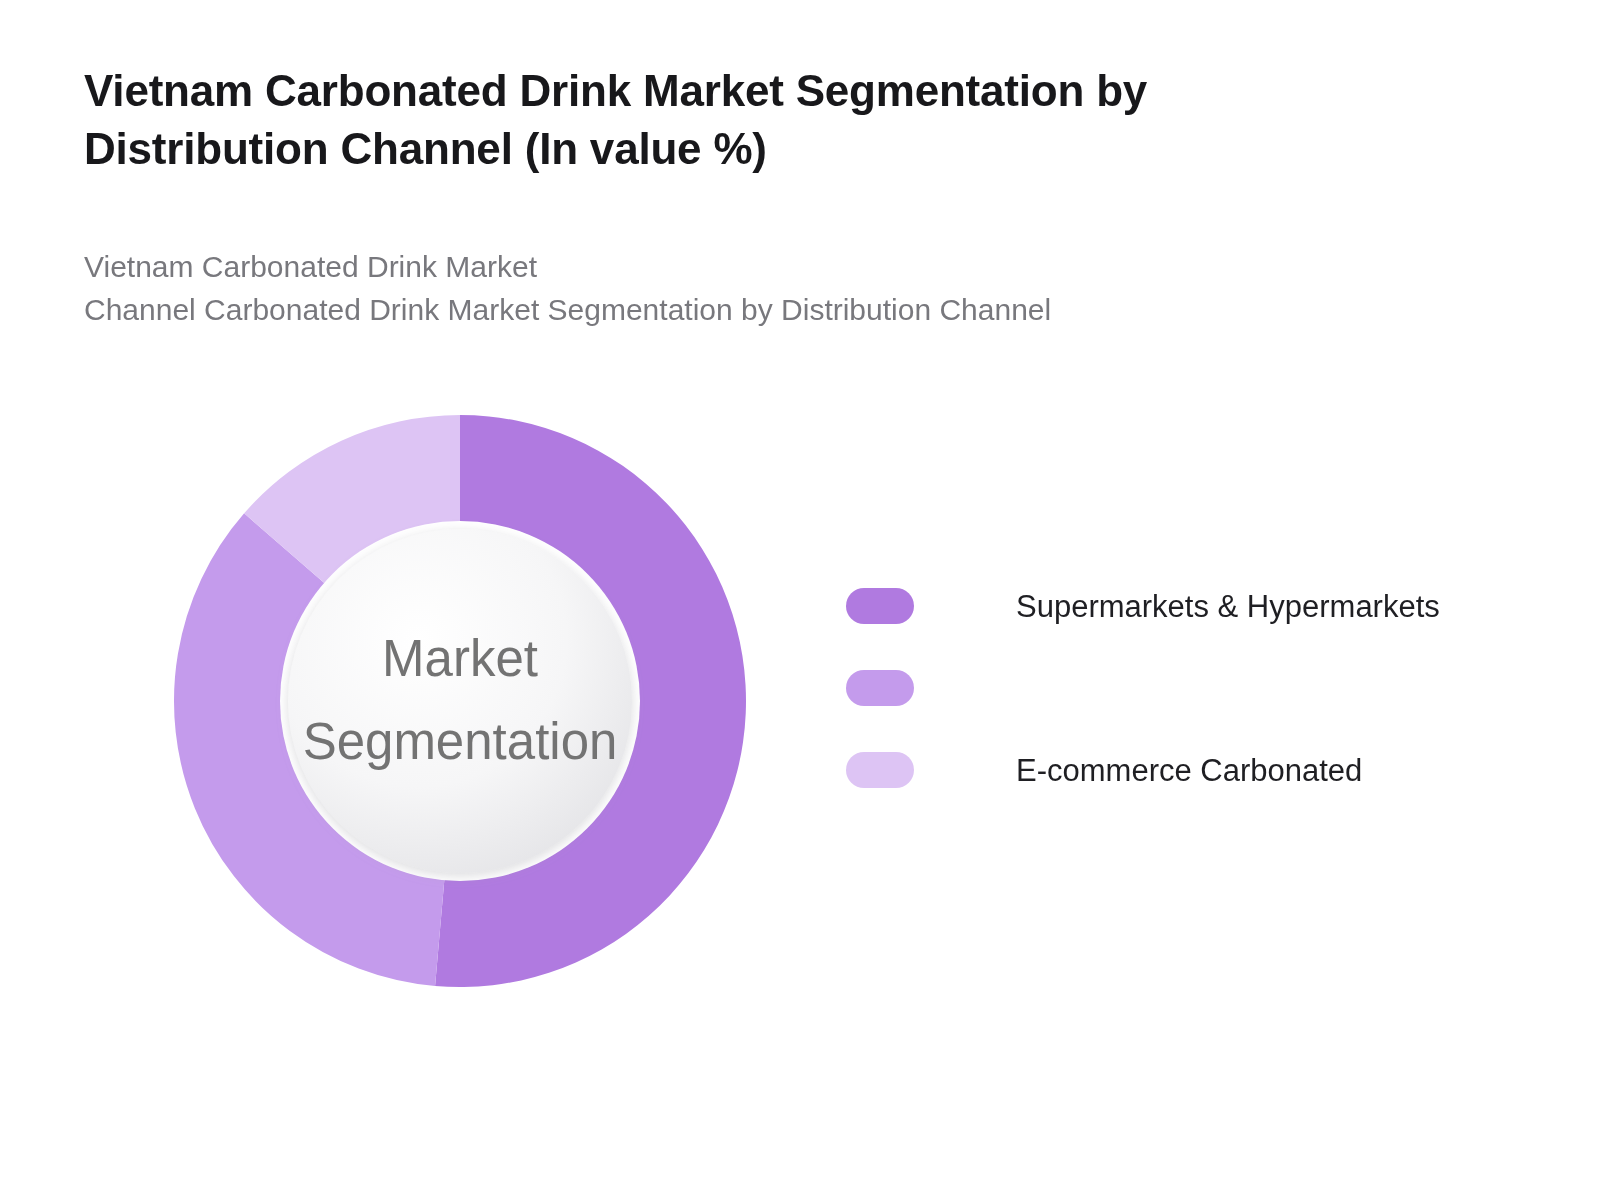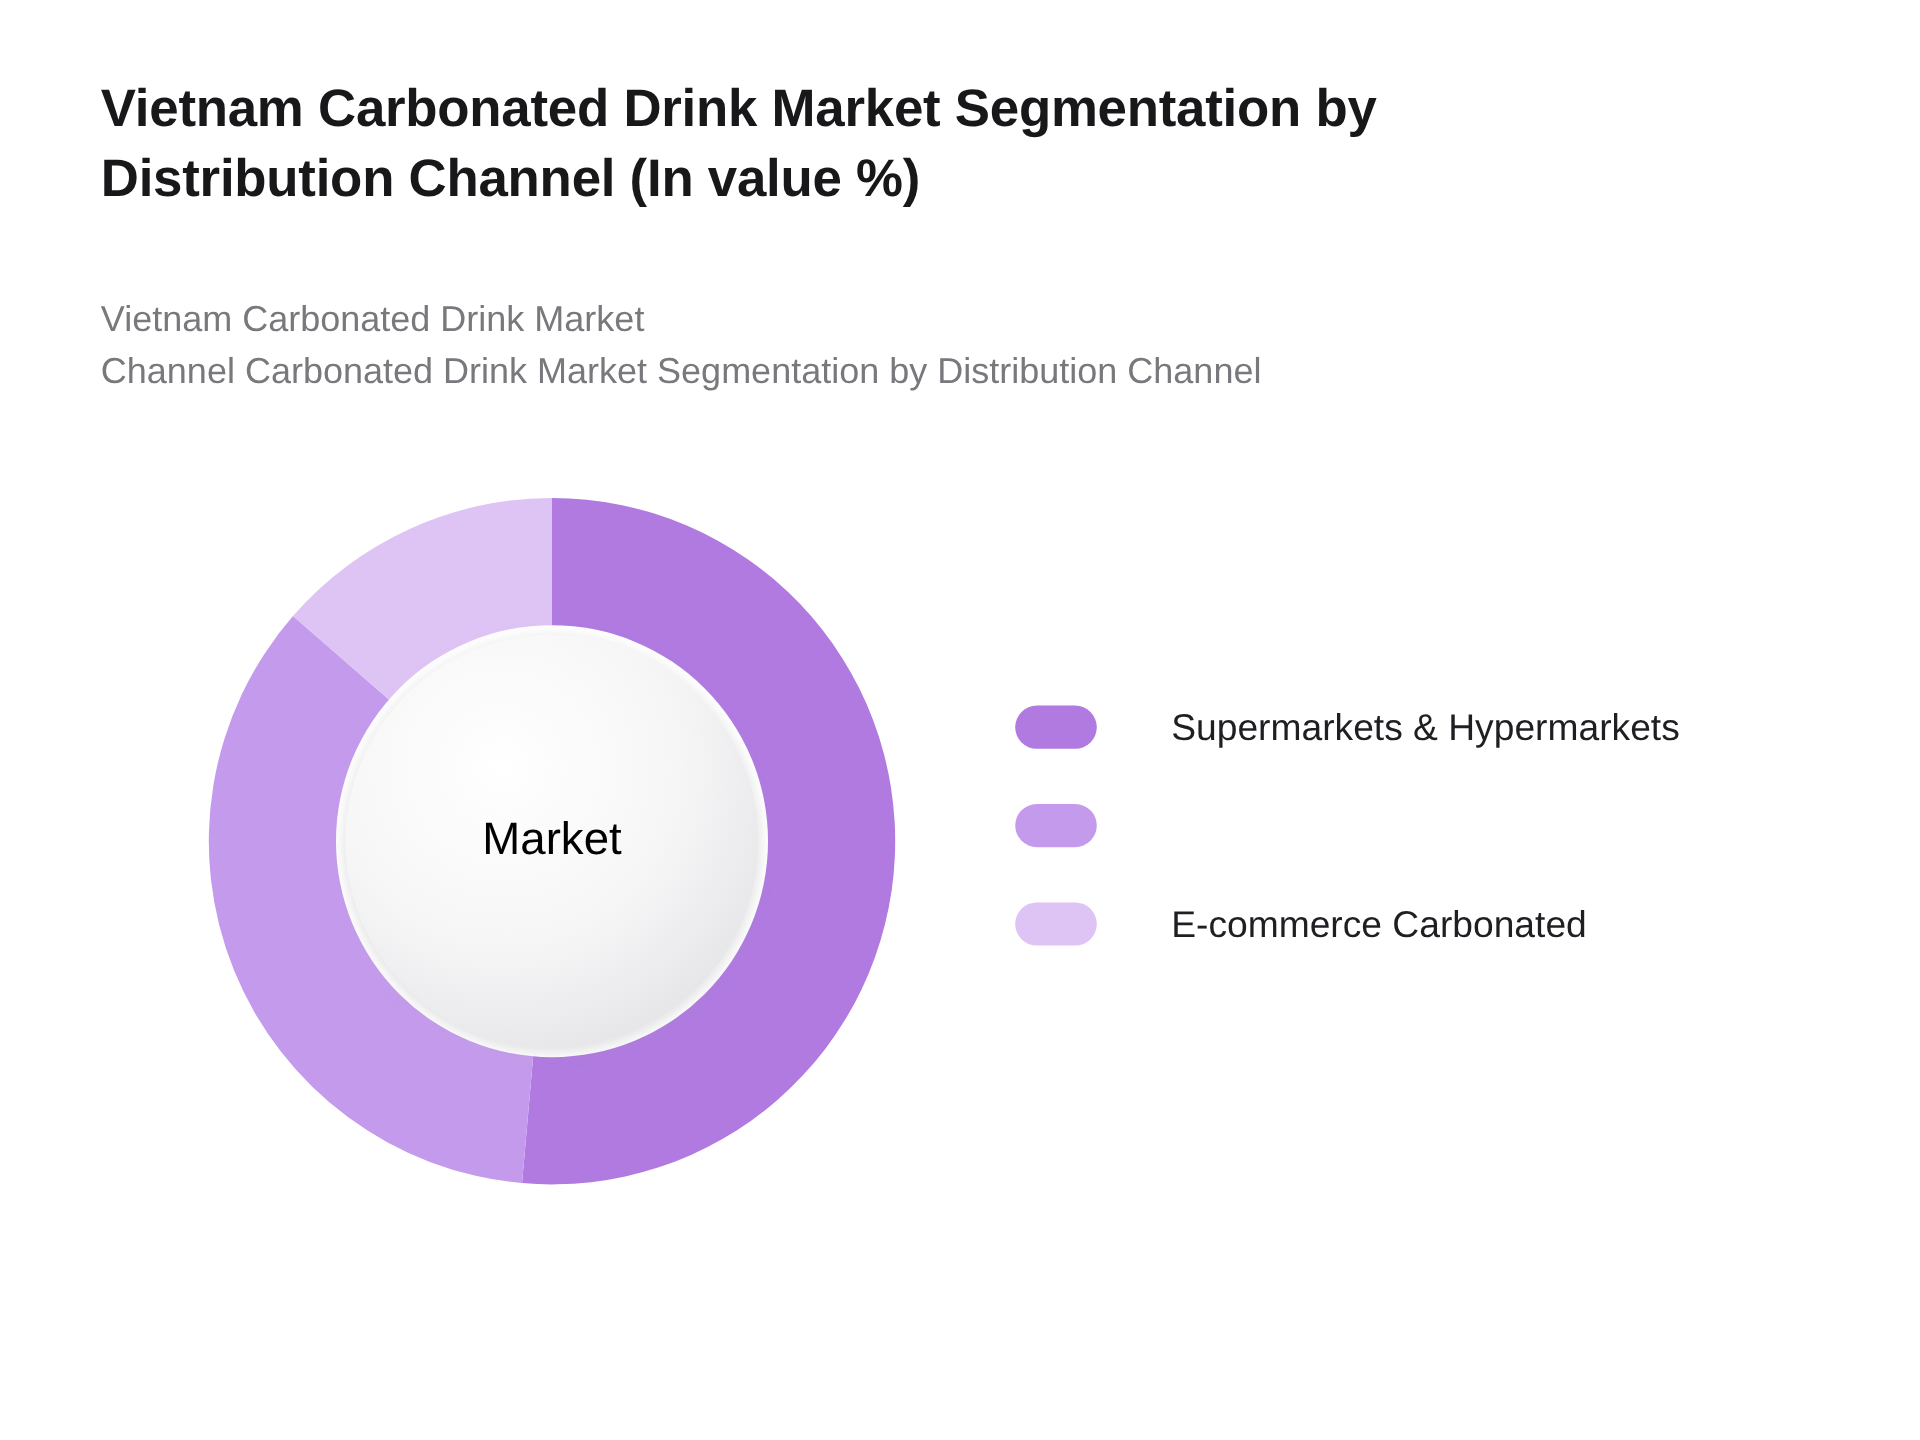--- a/index.html
+++ b/index.html
@@ -76,40 +76,41 @@
     top: 110px;
     width: 352px;
     height: 352px;
     display: flex;
     flex-direction: column;
     align-items: center;
     justify-content: center;
     text-align: center;
   }
   .center-line {
-    font-size: 38px;
-    color: #000000;
+    font-size: 51px;
+    color: #737373;
     line-height: 1.62;
     font-weight: normal;
   }
 
   
   .legend {
     position: absolute;
     left: 846px;
     top: 583px;
     display: flex;
     flex-direction: column;
     gap: 36px;
   }
   .legend-item {
     display: flex;
     flex-direction: row;
     align-items: center;
     height: 46px;
+    gap: 40px;
   }
   .legend-swatch {
     width: 68px;
     height: 36px;
     border-radius: 18px;
     flex: 0 0 auto;
   }
   .legend-label {
     margin-left: 62px;
     font-size: 31px;
@@ -147,20 +148,21 @@
         <g id="donut-slices">
             <path d="M 286 0 A 286 286 0 1 1 261.07345757416977 570.9116836542391 L 270.66058927641217 461.33026686414723 A 176 176 0 1 0 286 110 Z" fill="#b07ae0"></path>
             <path d="M 261.07345757416977 570.9116836542391 A 286 286 0 0 1 70.15306005628725 98.36711770871489 L 153.17111388079215 170.5336108976707 A 176 176 0 0 0 270.66058927641217 461.33026686414723 Z" fill="#c49bec"></path>
             <path d="M 70.15306005628725 98.36711770871489 A 286 286 0 0 1 285.99999999999994 0 L 285.99999999999994 110 A 176 176 0 0 0 153.17111388079215 170.5336108976707 Z" fill="#ddc4f4"></path>
           </g>
         <circle cx="286" cy="286" r="180" fill="#ffffff"></circle>
         <circle cx="286" cy="286" r="172" fill="url(#hubGrad)" filter="url(#hubShadow)"></circle>
       </svg>
       <div class="center-label">
         <div class="center-line">Market</div>
+        <div class="center-line">Segmentation</div>
       </div>
     </div>
 
     <div class="legend" id="legend">
         <div class="legend-item">
           <span class="legend-swatch" style="background: rgb(176, 122, 224);"></span>
           <span class="legend-label">Supermarkets &amp; Hypermarkets</span>
         </div>
         <div class="legend-item">
           <span class="legend-swatch" style="background: rgb(196, 155, 236);"></span>

